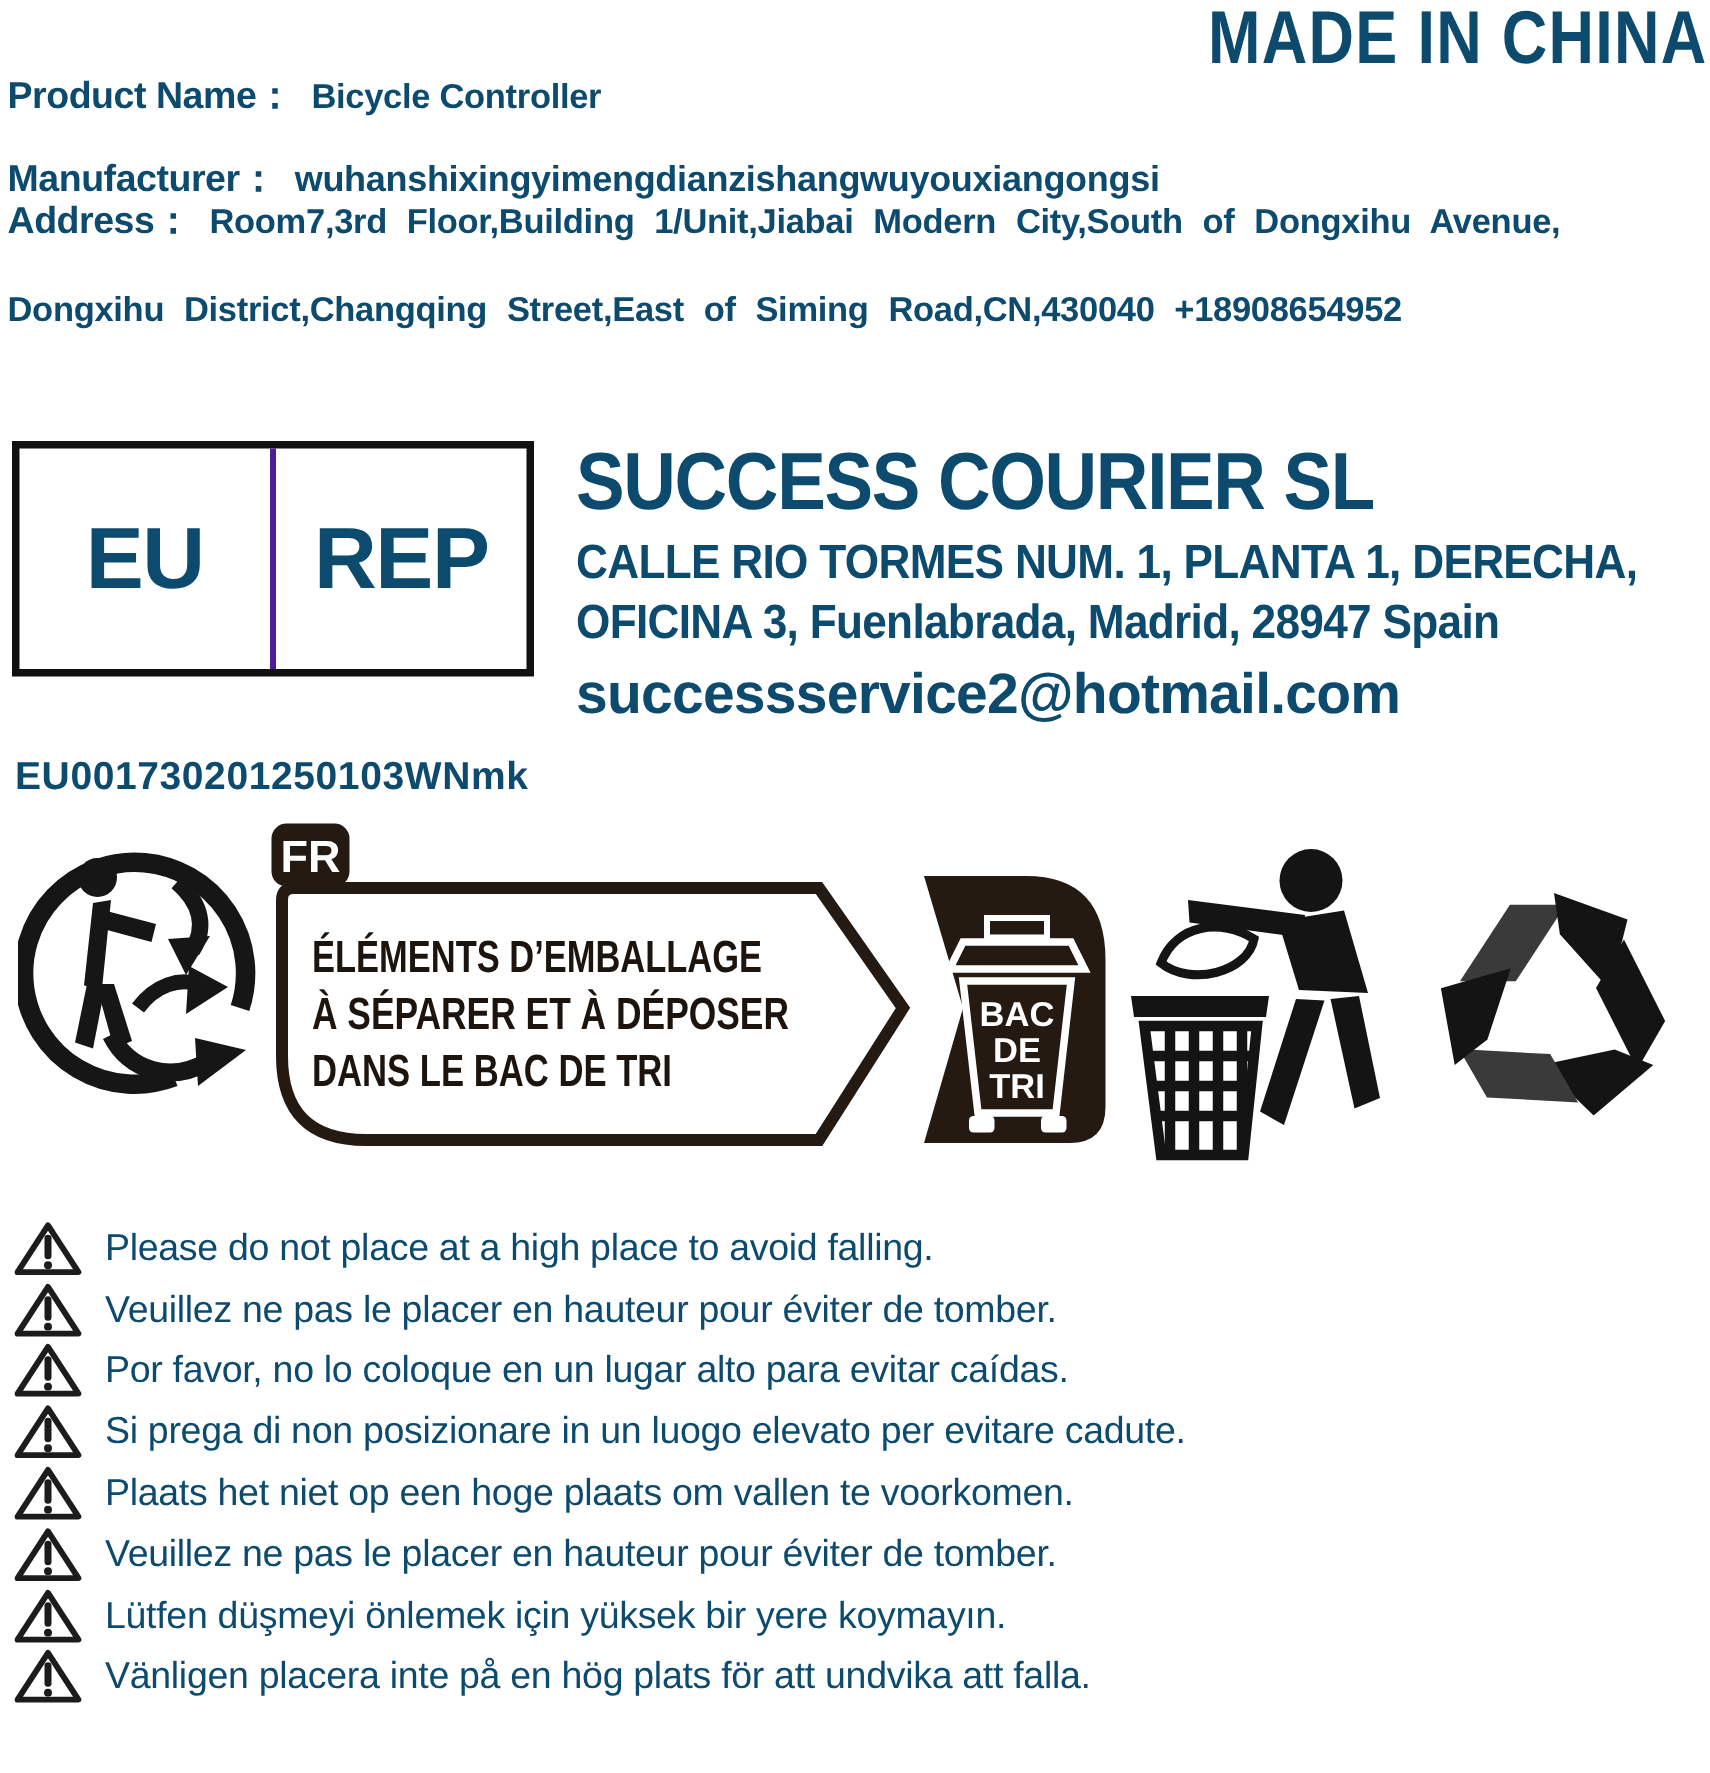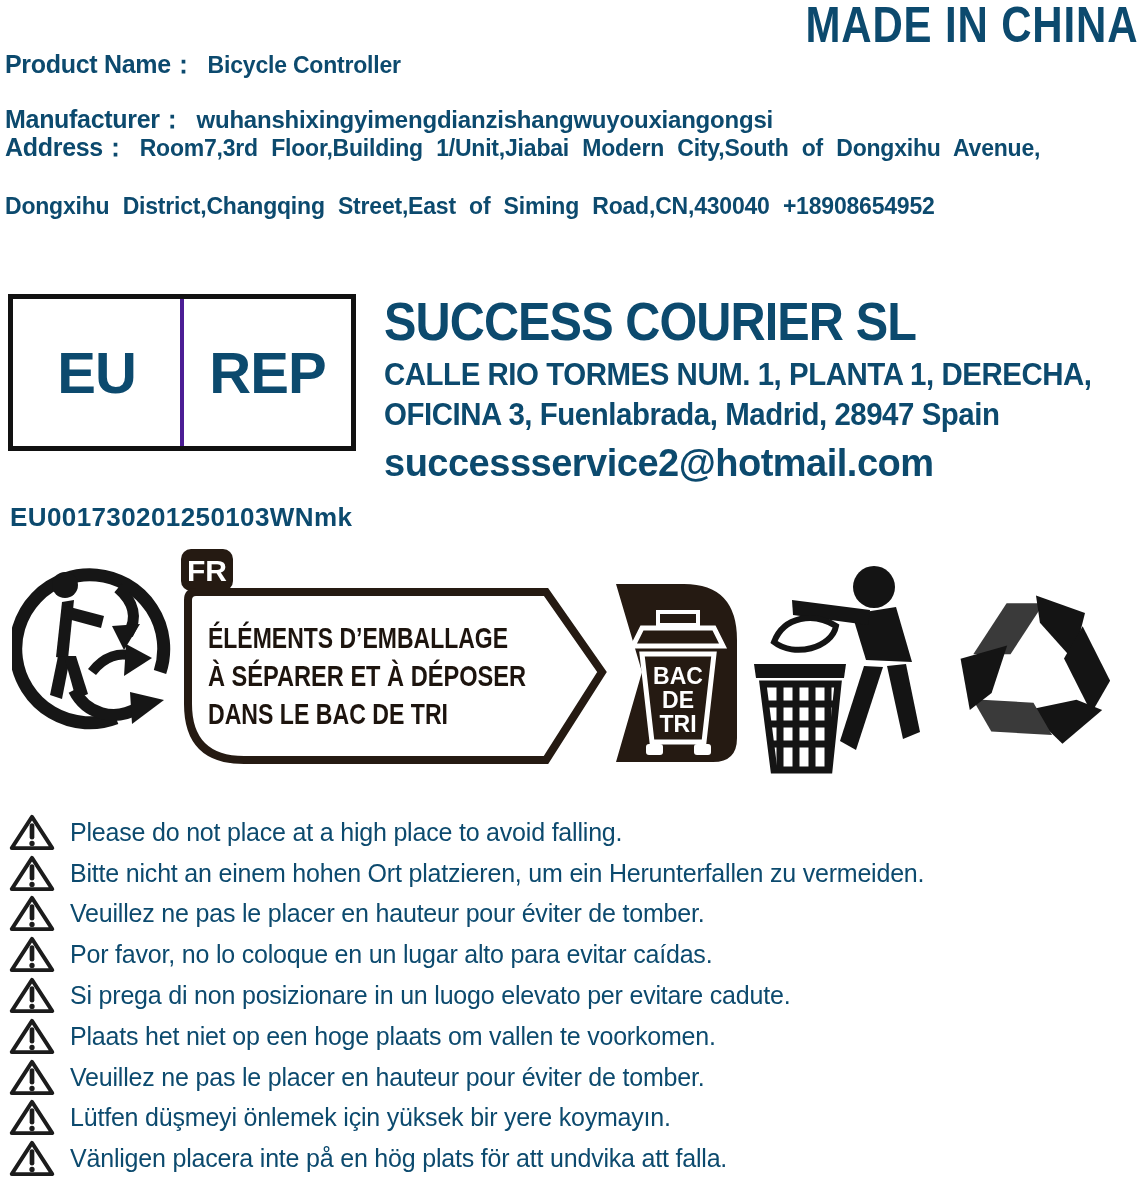--- a/index.html
+++ b/index.html
@@ -163,28 +163,20 @@
           <circle cx="30" cy="39" r="3.4" fill="#1c1c1c"></circle>
         </svg>
       <span class="wtext">Please do not place at a high place to avoid falling.</span>
     </div>
     <div class="wrow">
       <svg width="48" height="39" viewBox="0 0 60 50">
           <path d="M30,5 L56,45 L4,45 Z" fill="none" stroke="#1c1c1c" stroke-width="5" stroke-linejoin="round"></path>
           <line x1="30" y1="16" x2="30" y2="31" stroke="#1c1c1c" stroke-width="6" stroke-linecap="round"></line>
           <circle cx="30" cy="39" r="3.4" fill="#1c1c1c"></circle>
         </svg>
-      <span class="wtext">Bitte nicht an einem hohen Ort platzieren, um ein Herunterfallen zu vermeiden.</span>
-    </div>
-    <div class="wrow">
-      <svg width="48" height="39" viewBox="0 0 60 50">
-          <path d="M30,5 L56,45 L4,45 Z" fill="none" stroke="#1c1c1c" stroke-width="5" stroke-linejoin="round"></path>
-          <line x1="30" y1="16" x2="30" y2="31" stroke="#1c1c1c" stroke-width="6" stroke-linecap="round"></line>
-          <circle cx="30" cy="39" r="3.4" fill="#1c1c1c"></circle>
-        </svg>
       <span class="wtext">Veuillez ne pas le placer en hauteur pour éviter de tomber.</span>
     </div>
     <div class="wrow">
       <svg width="48" height="39" viewBox="0 0 60 50">
           <path d="M30,5 L56,45 L4,45 Z" fill="none" stroke="#1c1c1c" stroke-width="5" stroke-linejoin="round"></path>
           <line x1="30" y1="16" x2="30" y2="31" stroke="#1c1c1c" stroke-width="6" stroke-linecap="round"></line>
           <circle cx="30" cy="39" r="3.4" fill="#1c1c1c"></circle>
         </svg>
       <span class="wtext">Por favor, no lo coloque en un lugar alto para evitar caídas.</span>
     </div>

